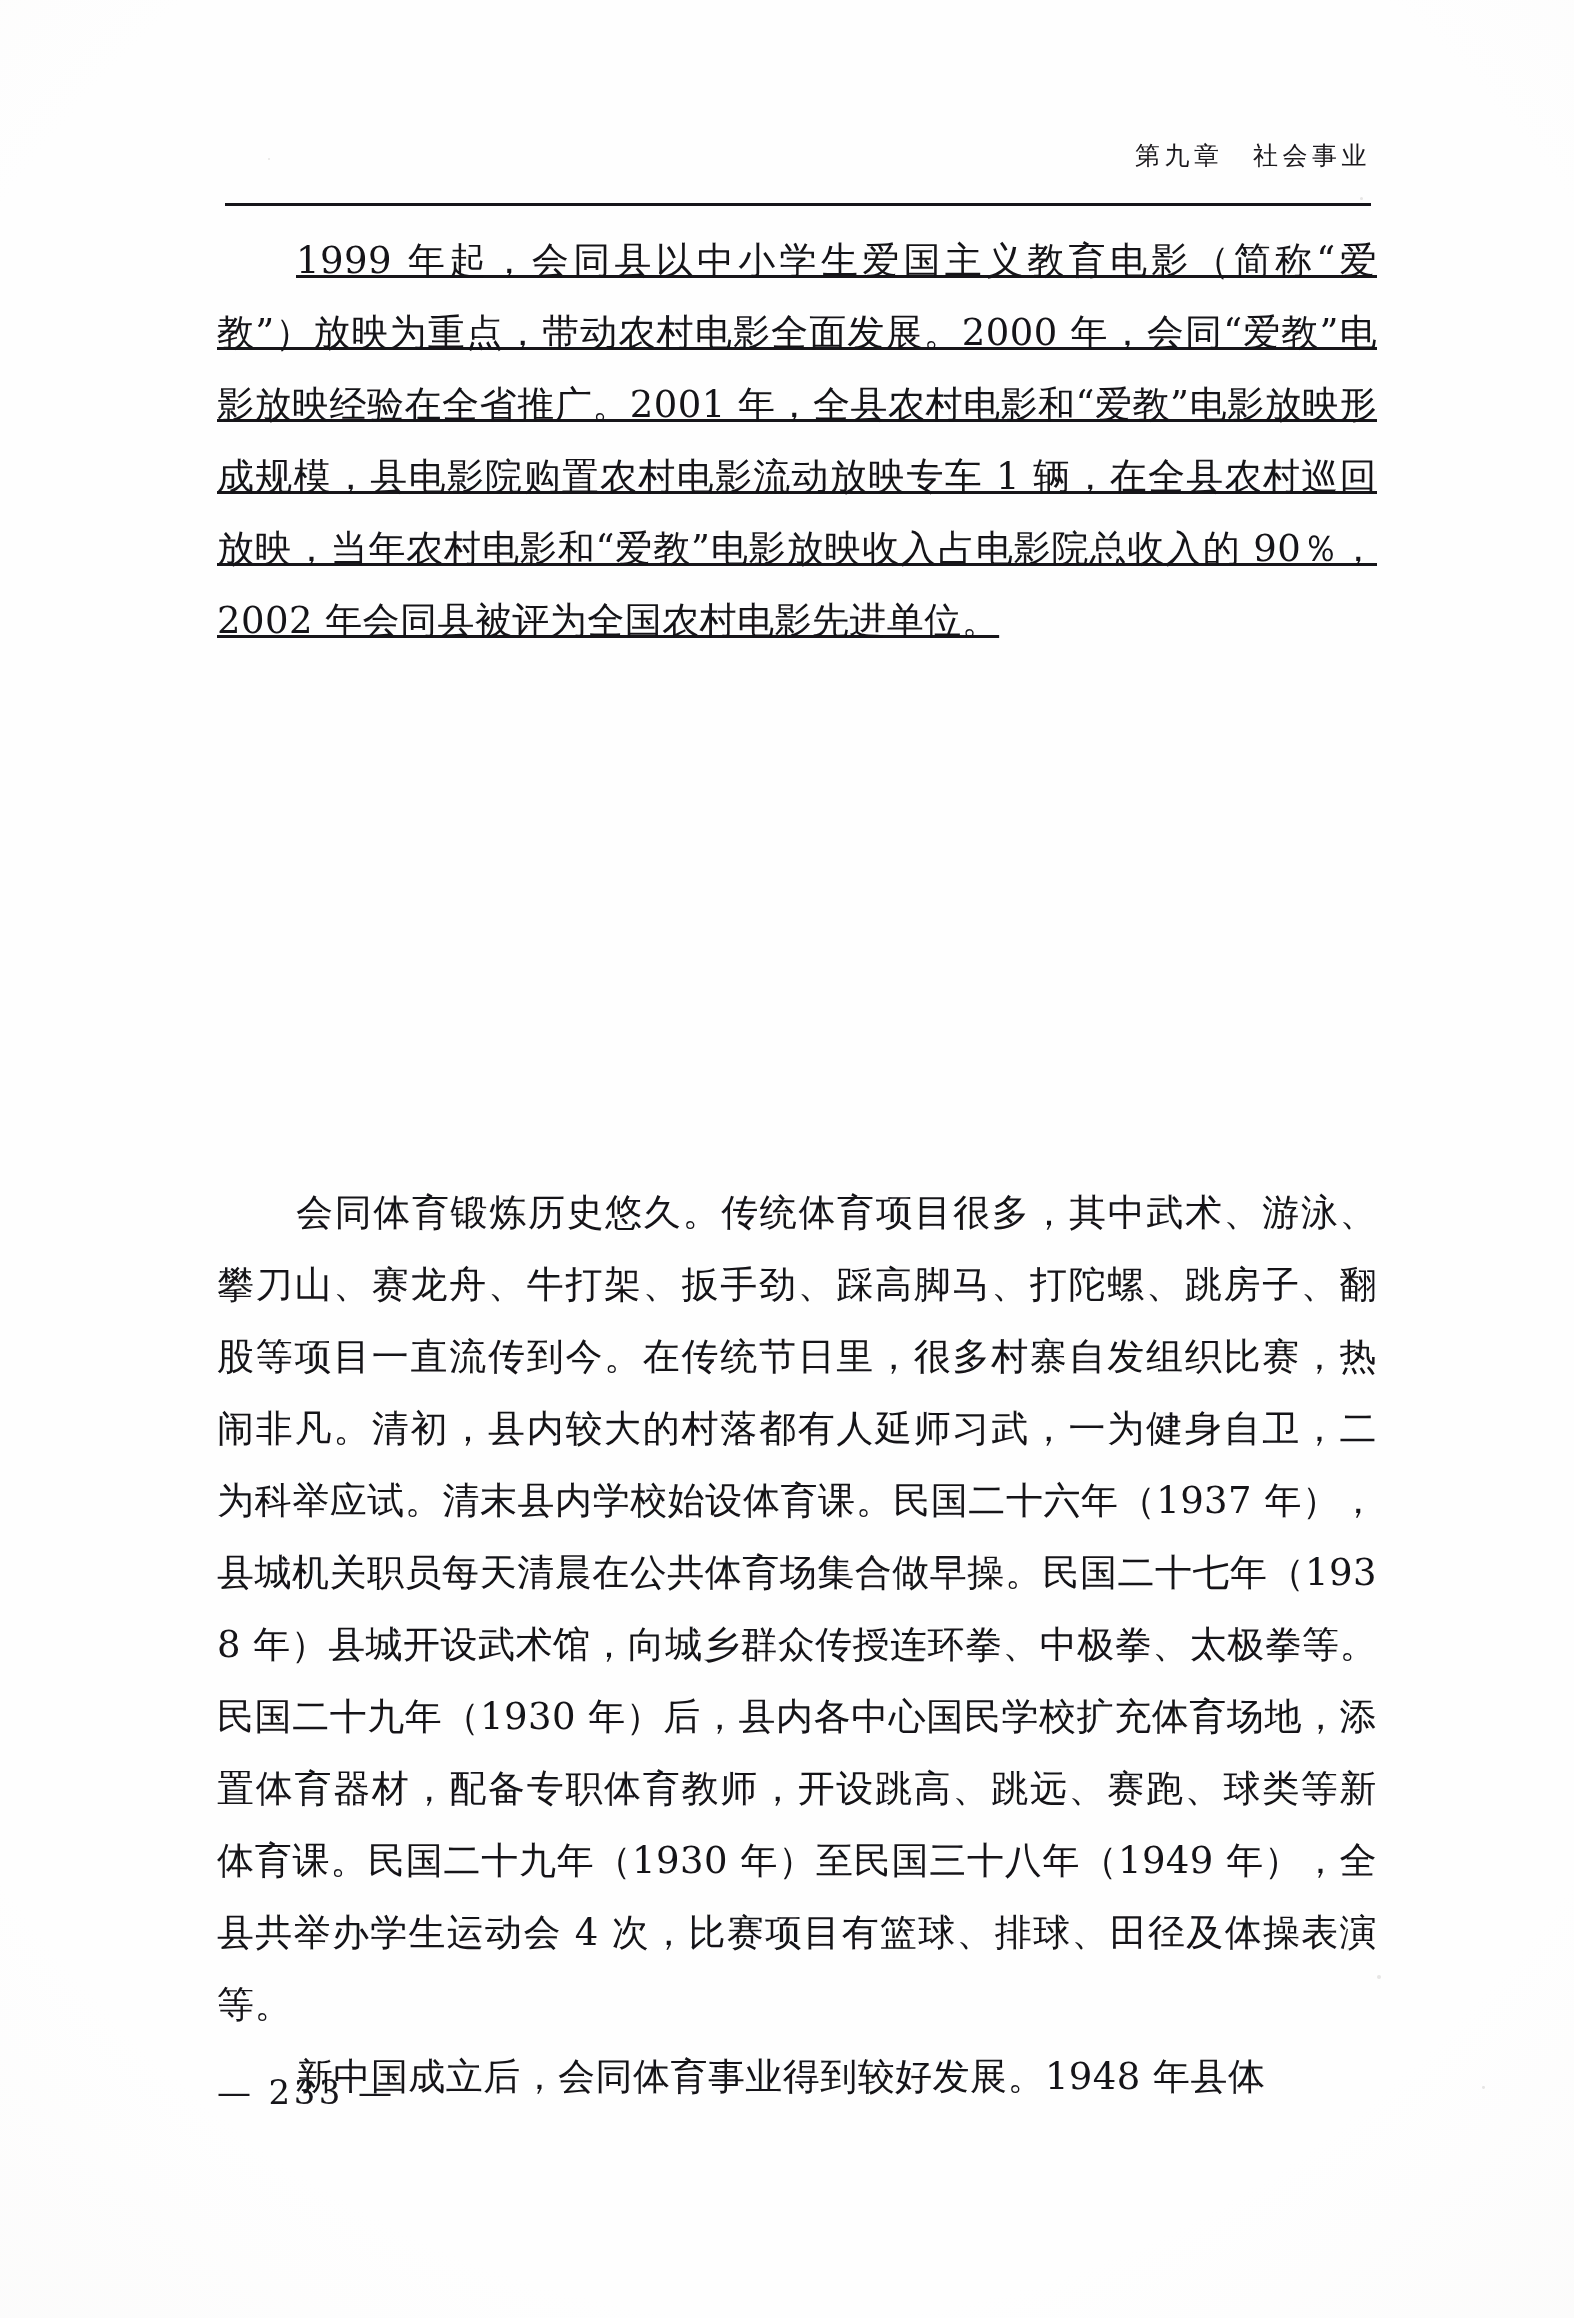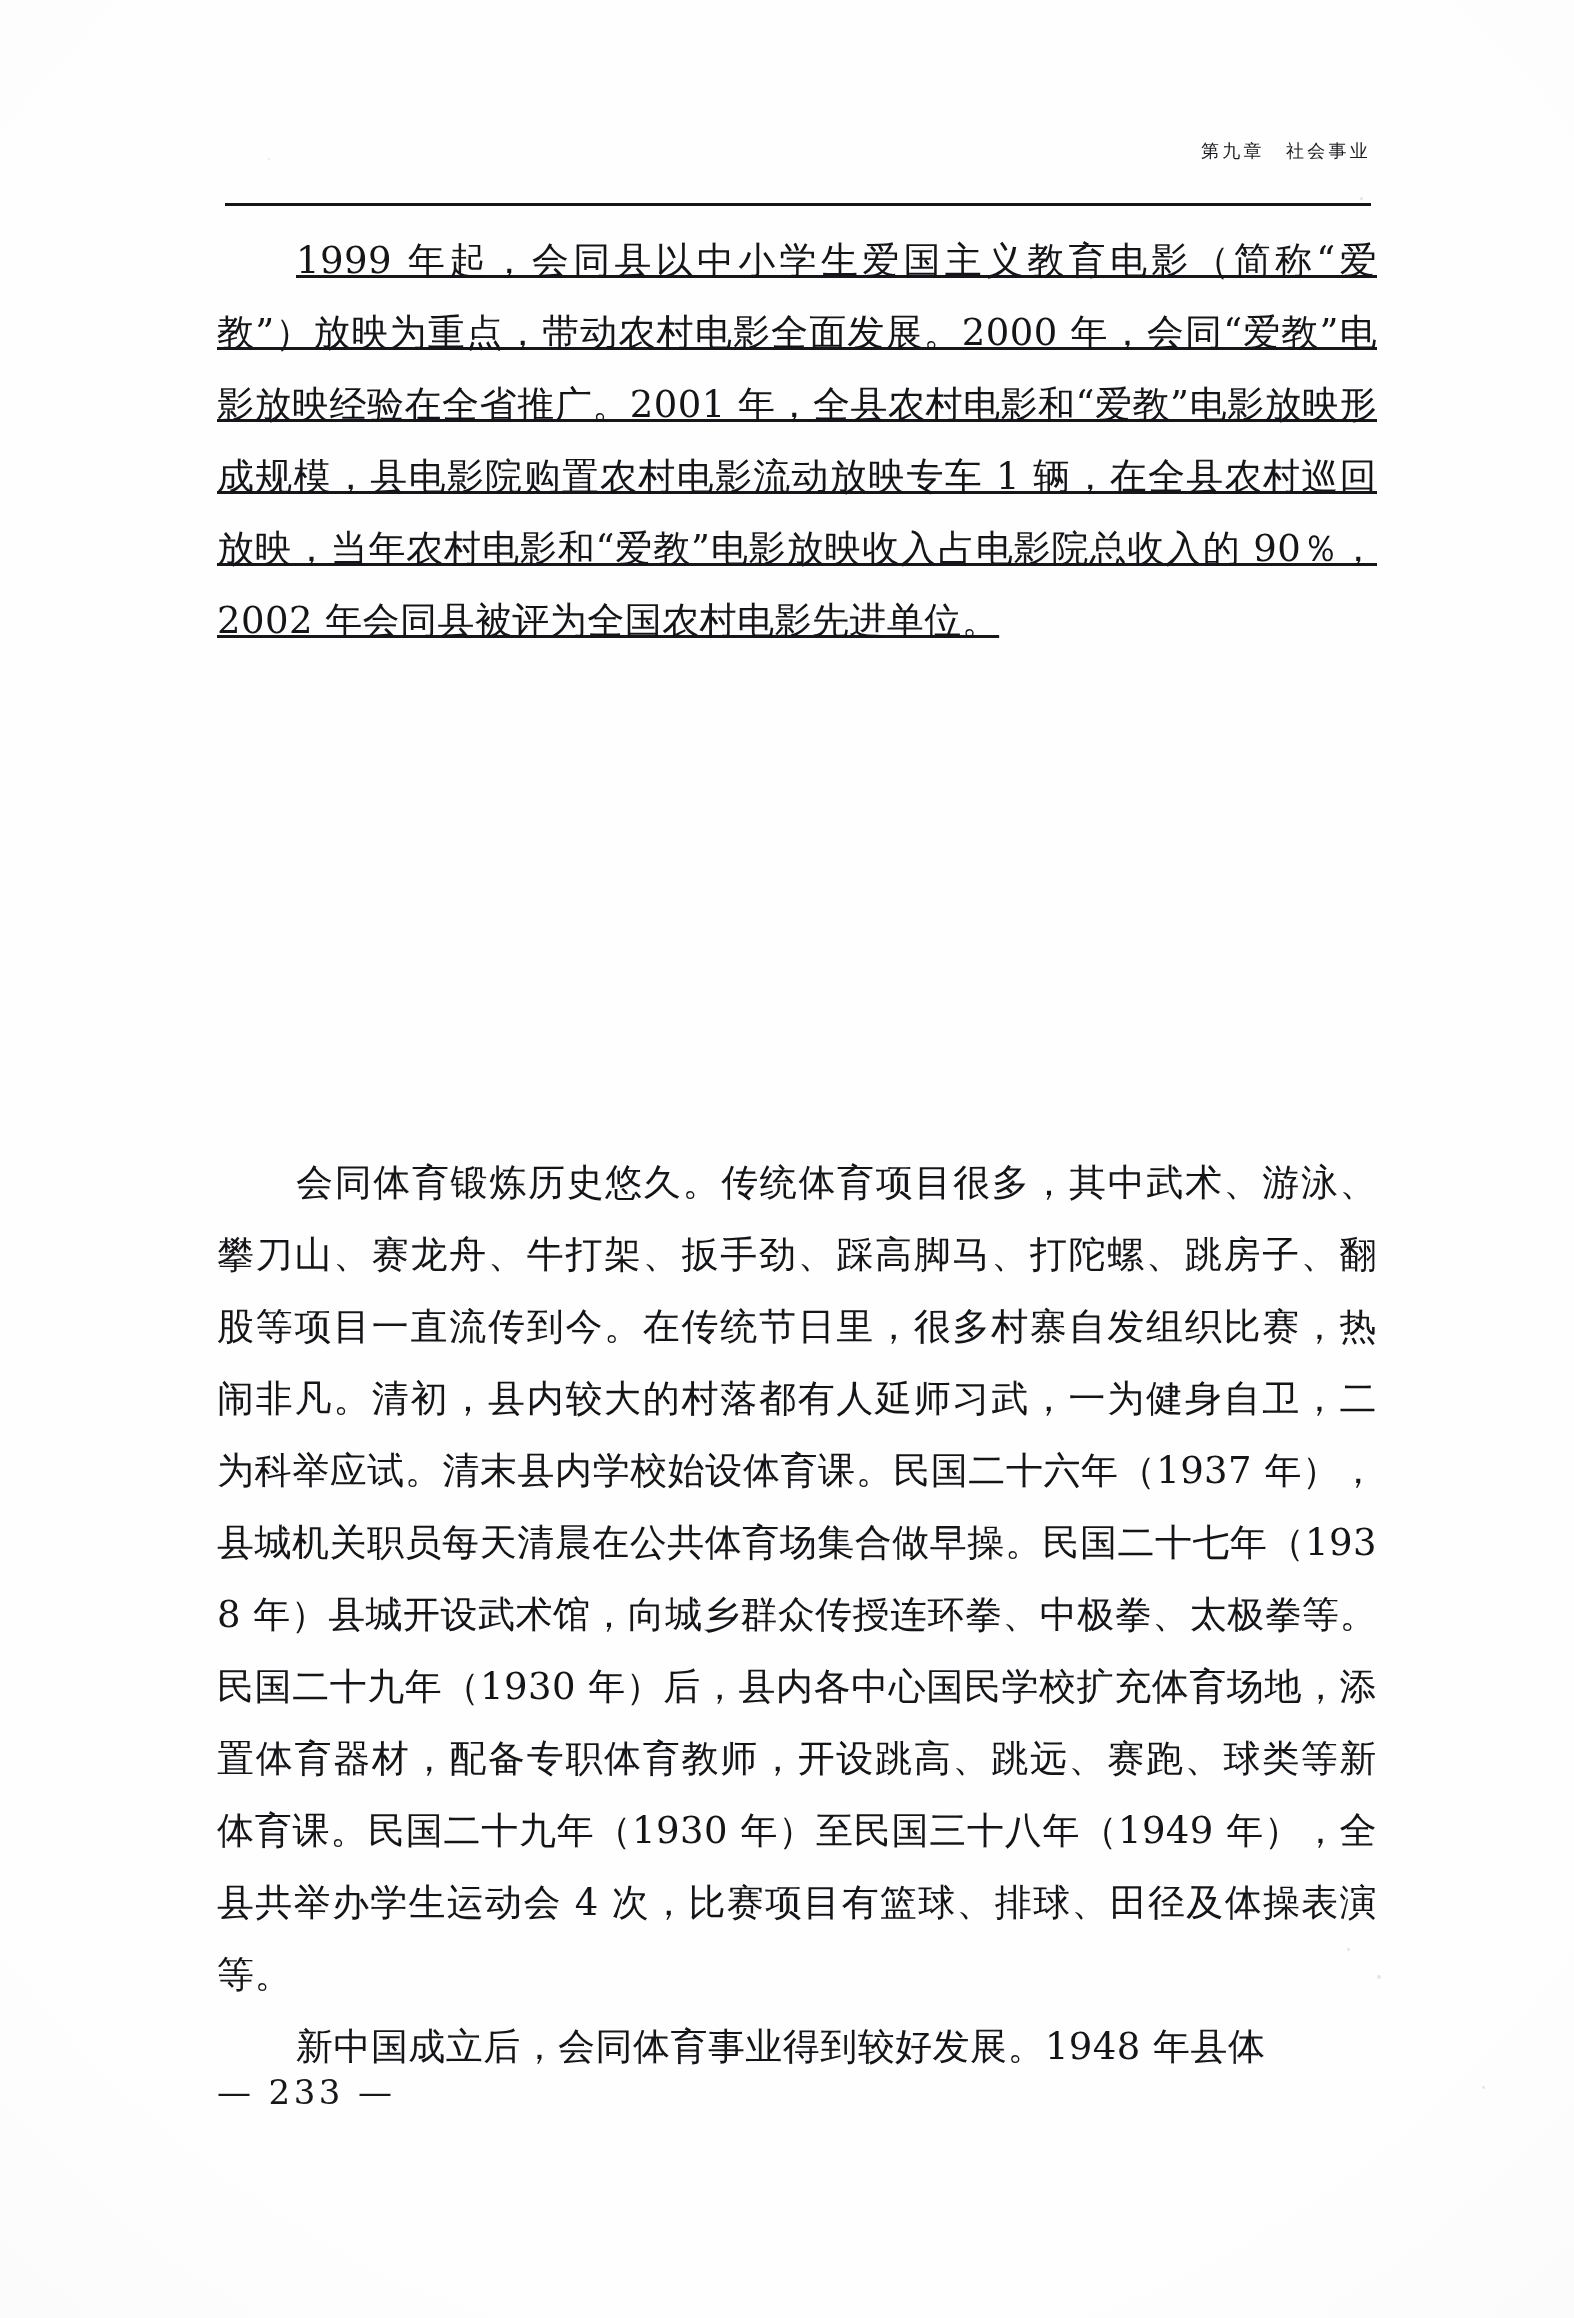--- a/index.html
+++ b/index.html
@@ -28,21 +28,21 @@
       radial-gradient(ellipse 120% 100% at 50% 45%, rgba(255,255,255,0) 55%, rgba(240,238,236,0.55) 100%);
   }
 
   
   .running-head {
     position: absolute;
     top: 139px;
     left: 225px;
     width: 1146px;
     text-align: right;
-    font-size: 18px;
+    font-size: 25px;
     letter-spacing: 0.18em;
     color: #1a181c;
     white-space: pre;
   }
 
   .head-rule {
     position: absolute;
     top: 203px;
     left: 225px;
     width: 1146px;
@@ -86,21 +86,21 @@
     font-weight: 700;
     letter-spacing: 0.05em;
     color: #0f0e12;
     white-space: pre;
     font-family: "DejaVu Sans", "Liberation Sans", sans-serif;
   }
 
   
   .column-two {
     position: absolute;
-    top: 1147px;
+    top: 1177px;
     left: 217px;
     width: 1160px;
   }
 
   
   .folio {
     position: absolute;
     top: 2072px;
     left: 217px;
     width: 1160px;

